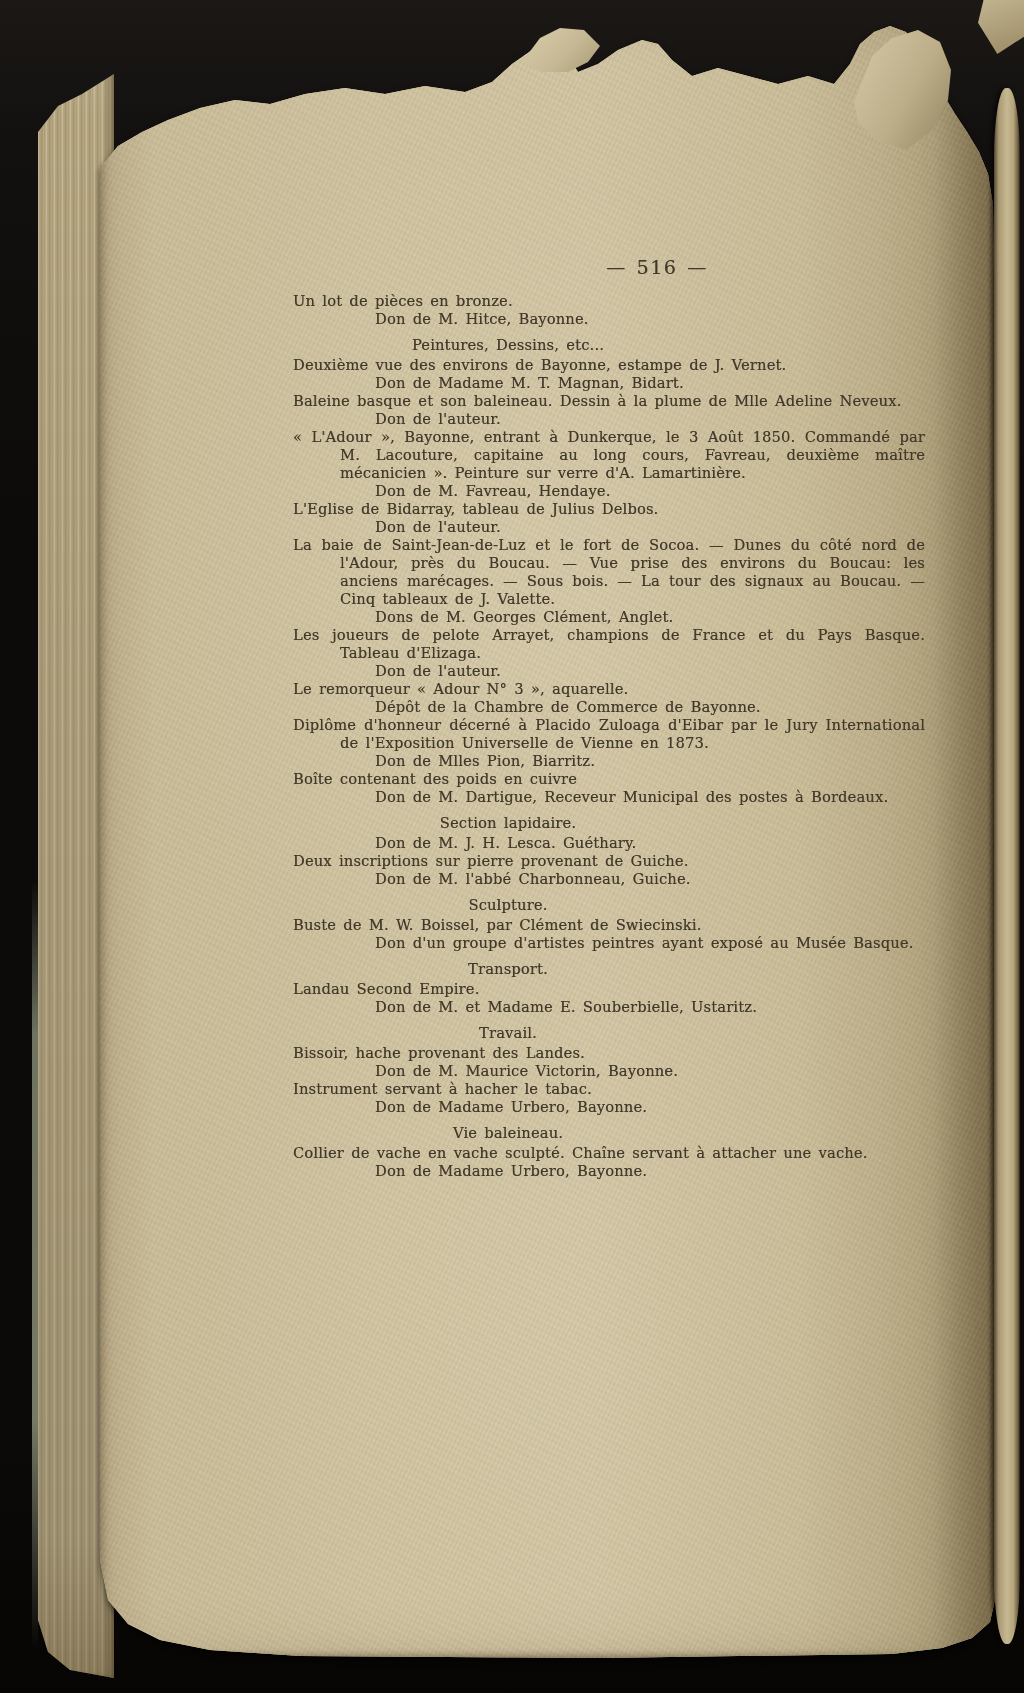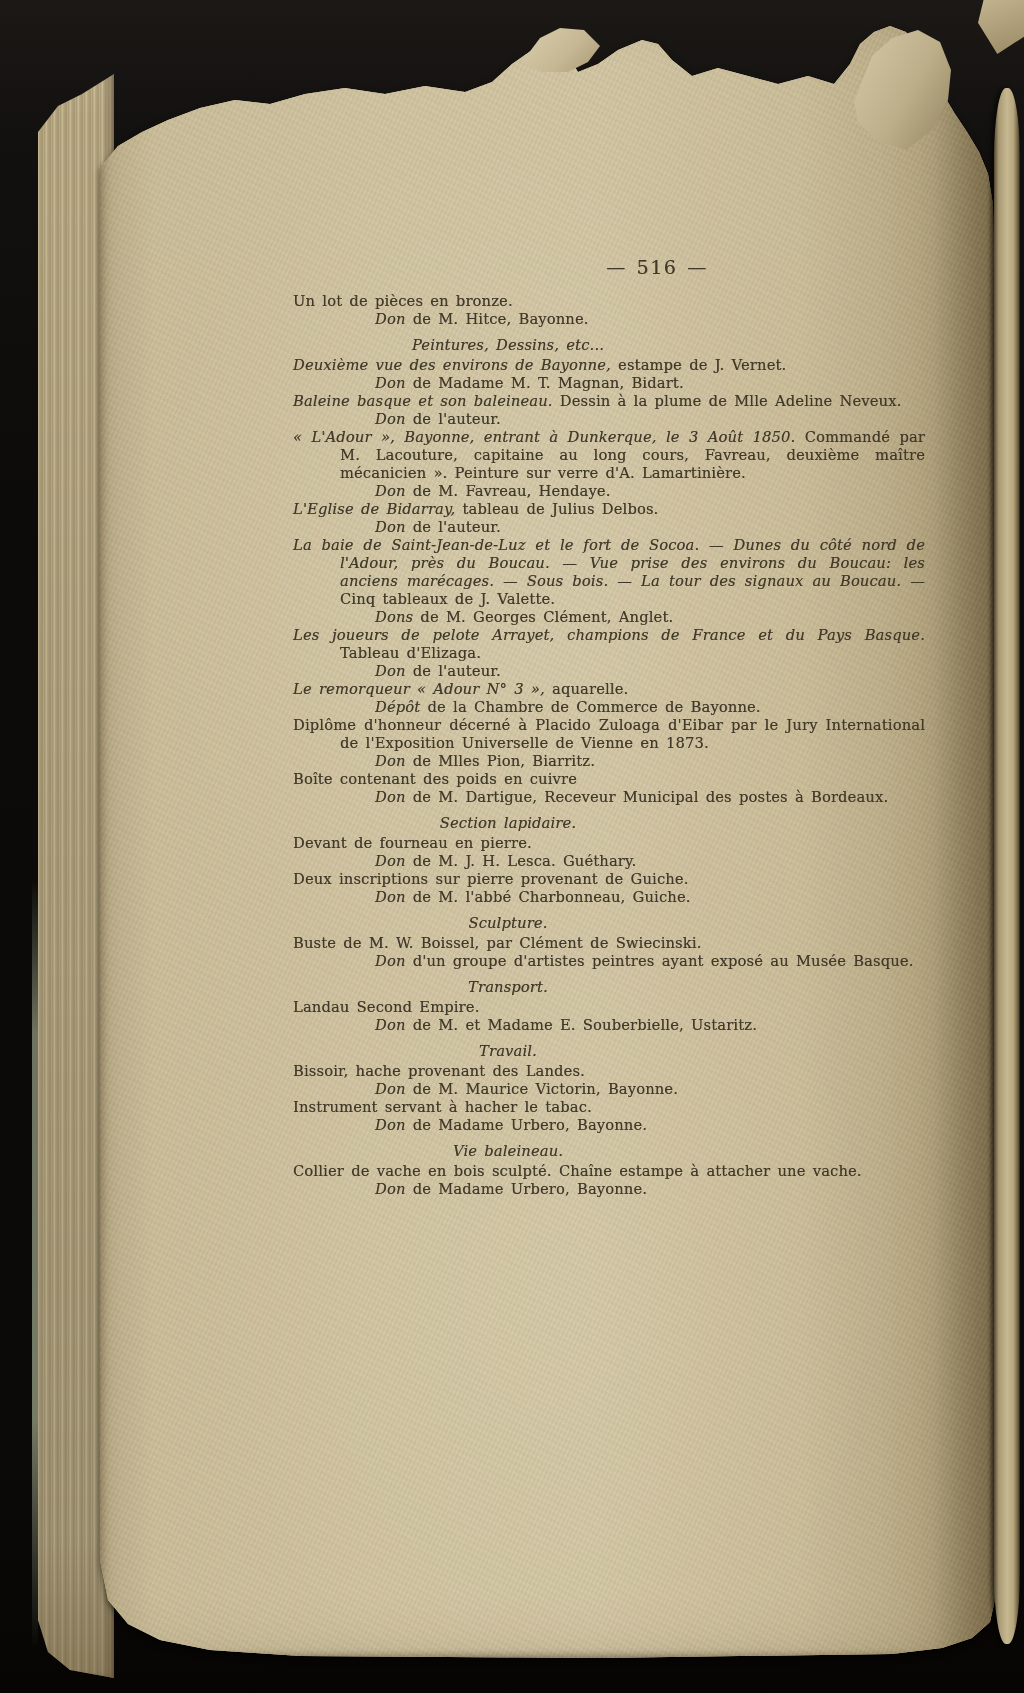--- a/index.html
+++ b/index.html
@@ -87,21 +87,21 @@
   .content{
     position:absolute;left:293px;top:250px;width:632px;
     font-size:14.6px;line-height:18px;color:#403829;
     letter-spacing:.2px;word-spacing:.16em;
     text-shadow:.3px .3px .4px rgba(64,56,41,.55);
     margin-top:8px;
   }
   .folio{width:620px;text-align:center;position:relative;left:54px;
     font-size:19px;letter-spacing:1.5px;margin:0 0 16px;}
   .heading{width:430px;text-align:center;margin:8px 0 2px;}
-  .it{font-style:italic;}
+  .it{}
   .item{margin:0;padding-left:47px;text-indent:-47px;text-align:justify;}
   .credit{margin:0 0 0 82px;}
 </style>
 </head>
 <body>
 
 <div class="scan">
   <div class="stack"></div>
   <div class="stack-green"></div>
 
@@ -134,33 +134,32 @@
         <div class="credit"><span class="it">Dons</span><span class="ro"> de M. Georges Clément, Anglet.</span></div>
         <p class="item"><span class="it">Les joueurs de pelote Arrayet, champions de France et du Pays Basque.</span><span class="ro"> Tableau d'Elizaga.</span></p>
         <div class="credit"><span class="it">Don</span><span class="ro"> de l'auteur.</span></div>
         <p class="item"><span class="it">Le remorqueur « Adour N° 3 »,</span><span class="ro"> aquarelle.</span></p>
         <div class="credit"><span class="it">Dépôt</span><span class="ro"> de la Chambre de Commerce de Bayonne.</span></div>
         <p class="item"><span class="ro">Diplôme d'honneur décerné à Placido Zuloaga d'Eibar par le Jury International de l'Exposition Universelle de Vienne en 1873.</span></p>
         <div class="credit"><span class="it">Don</span><span class="ro"> de Mlles Pion, Biarritz.</span></div>
         <p class="item"><span class="ro">Boîte contenant des poids en cuivre</span></p>
         <div class="credit"><span class="it">Don</span><span class="ro"> de M. Dartigue, Receveur Municipal des postes à Bordeaux.</span></div>
         <div class="heading"><span class="it">Section lapidaire.</span></div>
-        <p class="item"><span class="ro">Devant de fourneau en pierre.</span></p>
         <div class="credit"><span class="it">Don</span><span class="ro"> de M. J. H. Lesca. Guéthary.</span></div>
         <p class="item"><span class="ro">Deux inscriptions sur pierre provenant de Guiche.</span></p>
         <div class="credit"><span class="it">Don</span><span class="ro"> de M. l'abbé Charbonneau, Guiche.</span></div>
         <div class="heading"><span class="it">Sculpture.</span></div>
         <p class="item"><span class="ro">Buste de M. W. Boissel, par Clément de Swiecinski.</span></p>
         <div class="credit"><span class="it">Don</span><span class="ro"> d'un groupe d'artistes peintres ayant exposé au Musée Basque.</span></div>
         <div class="heading"><span class="it">Transport.</span></div>
         <p class="item"><span class="ro">Landau Second Empire.</span></p>
         <div class="credit"><span class="it">Don</span><span class="ro"> de M. et Madame E. Souberbielle, Ustaritz.</span></div>
         <div class="heading"><span class="it">Travail.</span></div>
         <p class="item"><span class="ro">Bissoir, hache provenant des Landes.</span></p>
         <div class="credit"><span class="it">Don</span><span class="ro"> de M. Maurice Victorin, Bayonne.</span></div>
         <p class="item"><span class="ro">Instrument servant à hacher le tabac.</span></p>
         <div class="credit"><span class="it">Don</span><span class="ro"> de Madame Urbero, Bayonne.</span></div>
         <div class="heading"><span class="it">Vie baleineau.</span></div>
-        <p class="item"><span class="ro">Collier de vache en bois sculpté. Chaîne estampe à attacher une vache.</span></p>
+        <p class="item"><span class="ro">Collier de vache en vache sculpté. Chaîne servant à attacher une vache.</span></p>
         <div class="credit"><span class="it">Don</span><span class="ro"> de Madame Urbero, Bayonne.</span></div>
       </div>
   </div>
 </div>
 
 </body></html>

